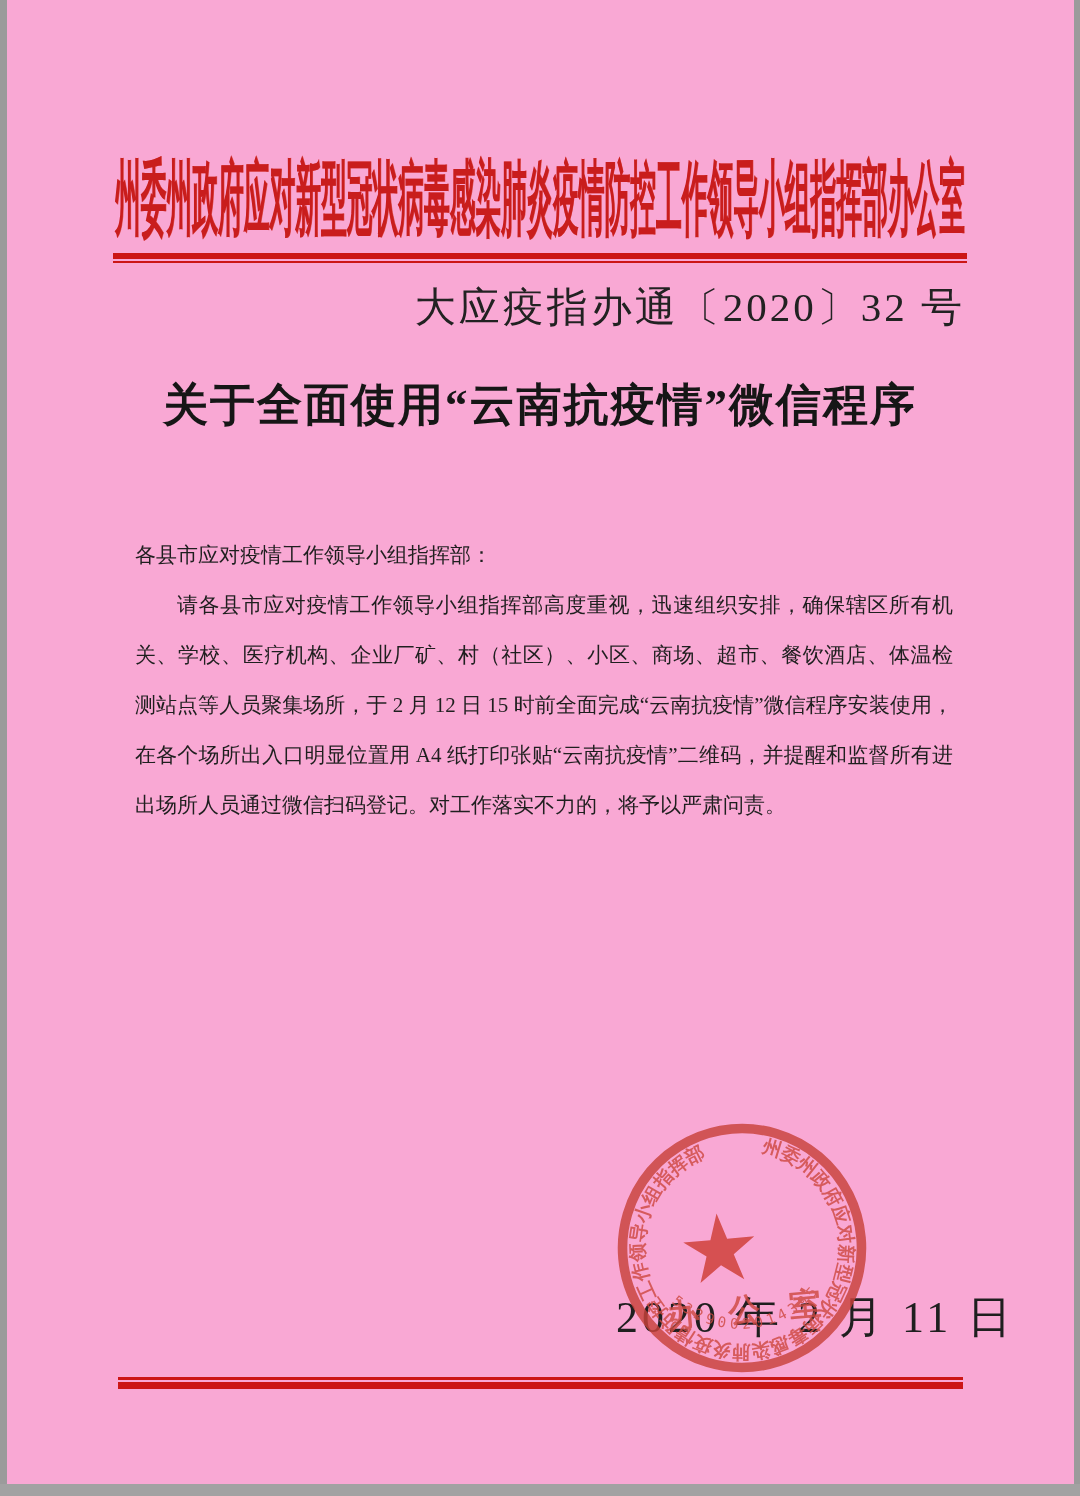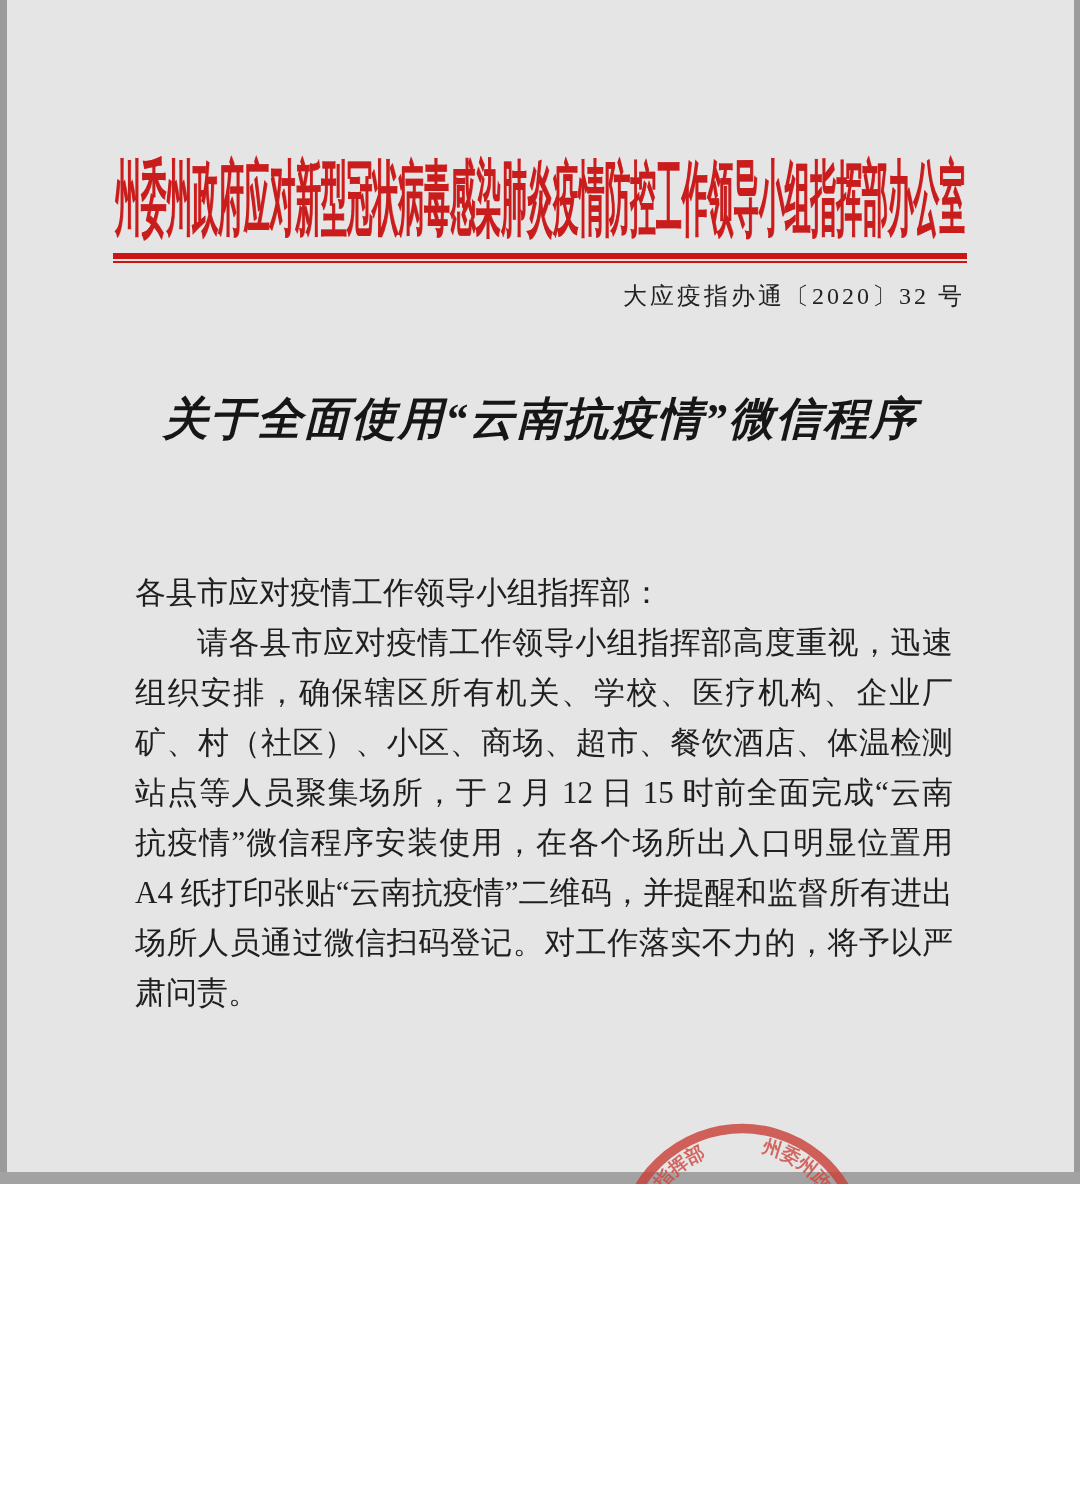--- a/index.html
+++ b/index.html
@@ -1,19 +1,19 @@
 <!DOCTYPE html>
 <html><head>
 <meta charset="utf-8">
 <style>
   html,body{margin:0;padding:0;}
   .screen{
     position:relative;
-    width:1080px;height:1184px;
-    background:#e5e5e5;
+    width:1080px;height:1496px;
+    background:#f9a8d4;
     overflow:hidden;
     font-family:"Liberation Serif","DejaVu Serif",serif;
   }
   
   .edge{position:absolute;background:#9b9b9b;}
   .edge-left{left:0;top:0;width:7px;height:1496px;}
   .edge-right{right:0;top:0;width:6px;height:1496px;}
   .edge-bottom{left:0;bottom:0;width:1080px;height:12px;background:#a2a2a2;}
 
   
@@ -34,34 +34,33 @@
   .rule-top .thick{height:6px;background:#cc1616;}
   .rule-top .gap{height:2px;background:transparent;}
   .rule-top .thin{height:2px;background:#cc1616;}
   .rule-bottom{top:1377px;left:118px;width:845px;}
   .rule-bottom .thin{height:3px;background:#cc1616;}
   .rule-bottom .gap{height:2px;background:transparent;}
   .rule-bottom .thick{height:7px;background:#cc1616;}
 
   .doc-number{
     position:absolute;right:115px;top:280px;
-    font-size:24px;color:#222;letter-spacing:3px;
+    font-size:41px;color:#222;letter-spacing:3px;
   }
 
   .notice-title{
-    position:absolute;left:0;top:390px;width:1080px;
+    position:absolute;left:0;top:376px;width:1080px;
     text-align:center;color:#161616;
     font-weight:700;font-size:45px;line-height:59px;
     letter-spacing:2px;
-    font-style:italic;
   }
 
   .body-text{
-    position:absolute;left:135px;top:568px;width:818px;
-    font-size:31px;line-height:50px;color:#1f1f1f;
+    position:absolute;left:135px;top:530px;width:818px;
+    font-size:21px;line-height:50px;color:#1f1f1f;
     text-align:justify;
   }
   .body-text p{margin:0;text-indent:2em;}
   .body-text .salutation{text-indent:0;}
 
   .issue-date{
     position:absolute;left:616px;top:1288px;
     font-size:44px;color:#1f1f1f;letter-spacing:4px;
     z-index:1;
   }

